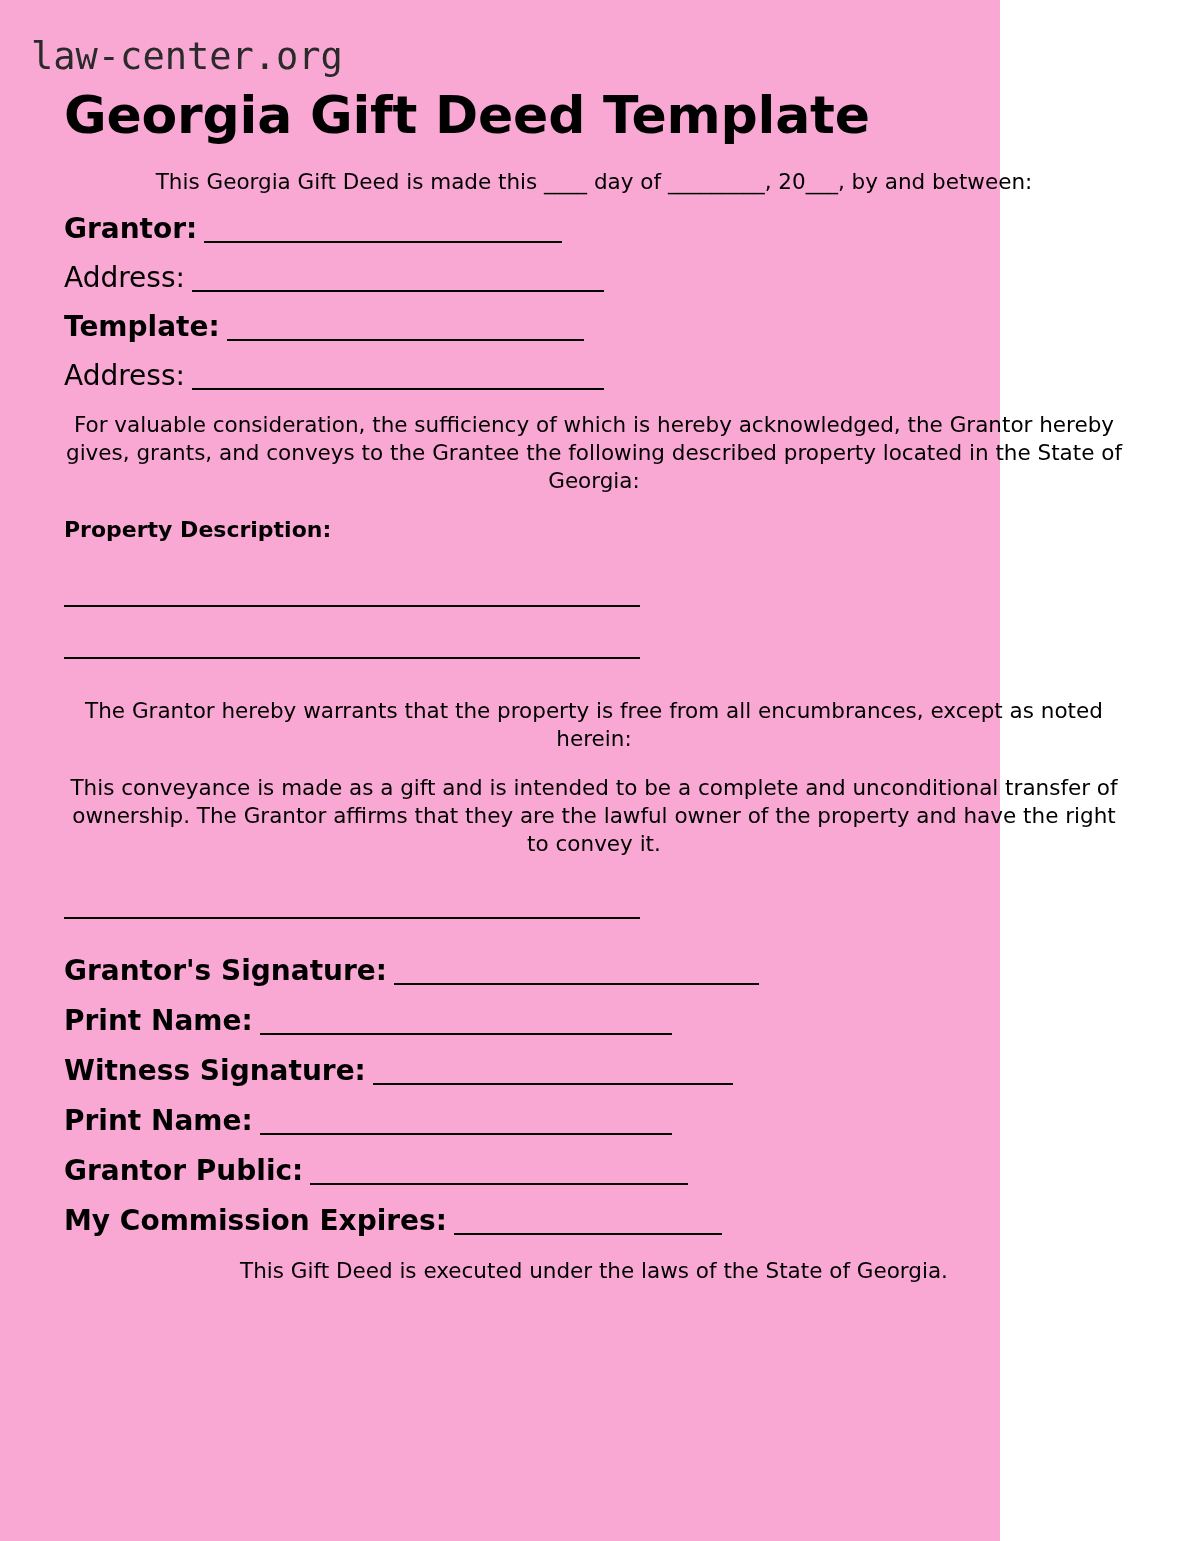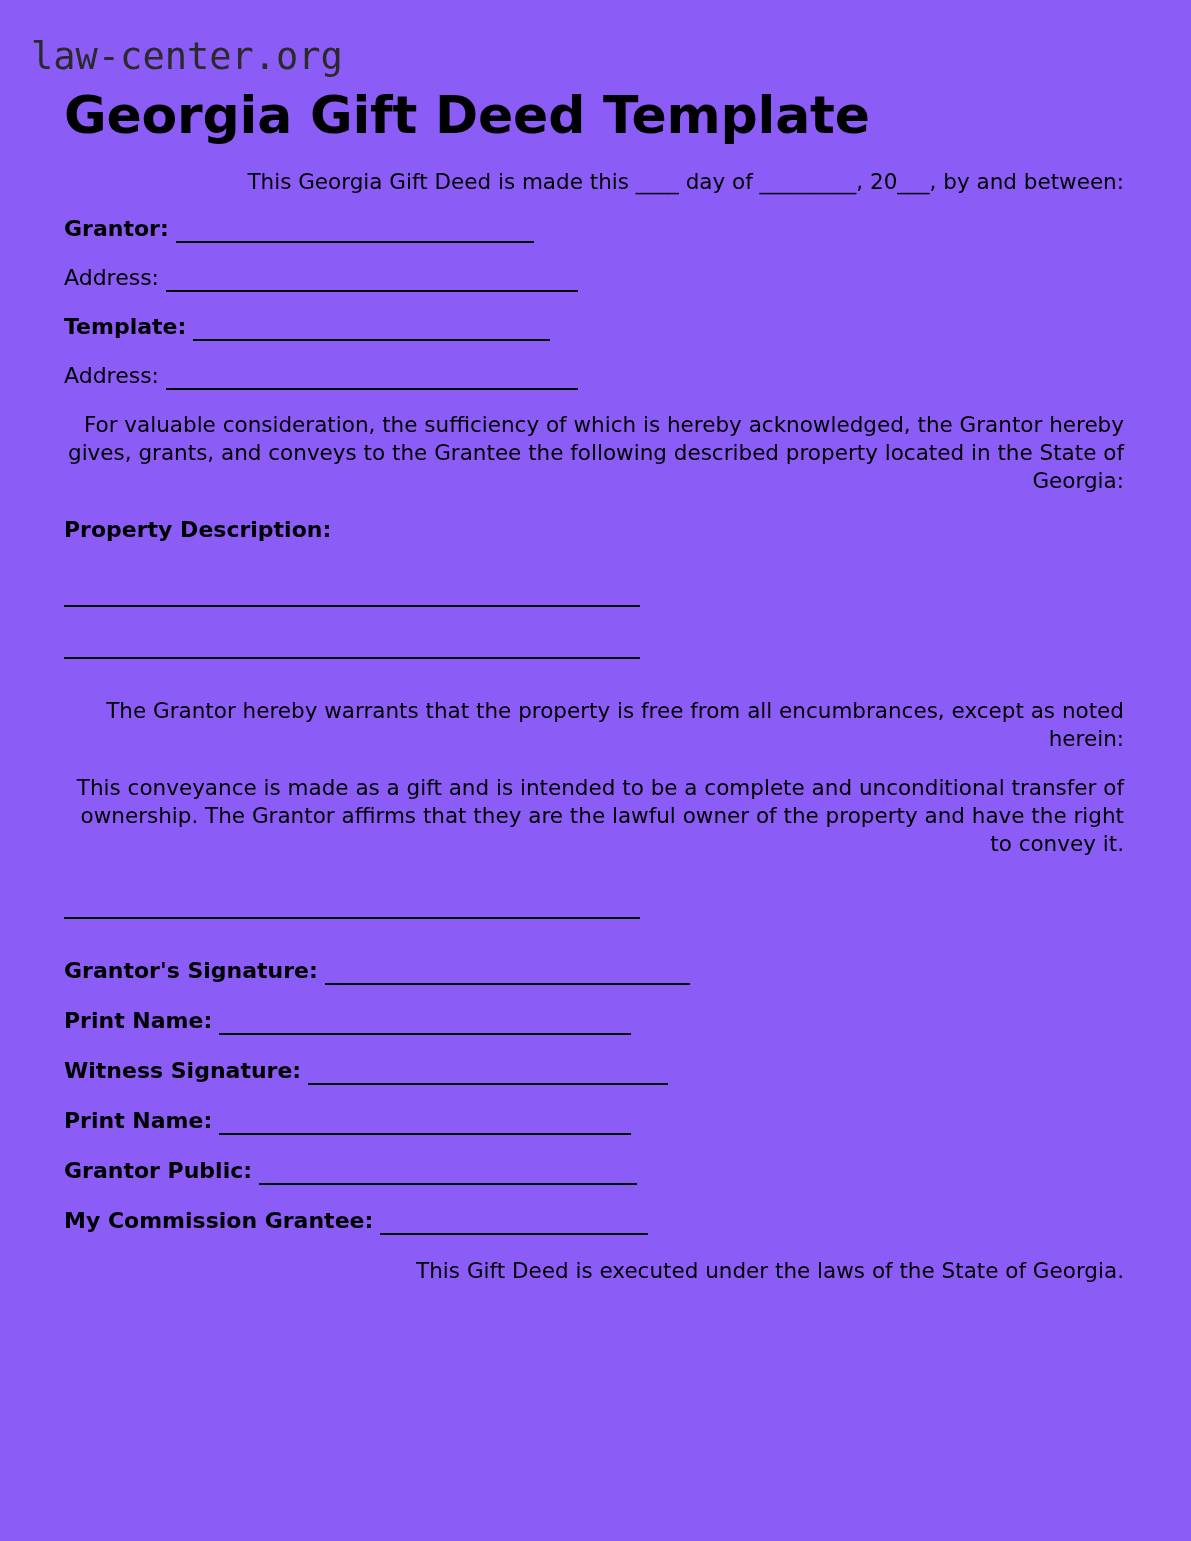--- a/index.html
+++ b/index.html
@@ -10,23 +10,23 @@
   body {
     width: 1191px;
     height: 1541px;
     font-family: "DejaVu Sans", sans-serif;
     color: #000000;
     overflow: hidden;
   }
 
   .page {
     position: relative;
-    width: 1191px;
+    width: 1000px;
     height: 1541px;
-    background: #8b5cf6;
+    background: #f9a8d4;
     box-sizing: border-box;
     padding: 0;
   }
 
   
   .site-name {
     position: absolute;
     left: 31px;
     top: 38px;
     font-family: "DejaVu Sans Mono", "Liberation Mono", monospace;
@@ -57,25 +57,25 @@
     top: 168px;
     width: 1060px;
   }
 
   .para {
     font-size: 21.5px;
     line-height: 28px;
     color: #000000;
     margin: 0 0 21px 0;
     font-weight: 400;
-    text-align: right;
+    text-align: center;
   }
 
   .field-row {
-    font-size: 22px;
+    font-size: 28px;
     line-height: 28px;
     margin: 0 0 21px 0;
     white-space: nowrap;
   }
   .field-label-bold {
     font-weight: 700;
   }
   .field-label-normal {
     font-weight: 400;
   }
@@ -180,21 +180,21 @@
 
       <div class="field-row">
         <span class="field-label-bold">Print Name:</span><span class="fill" style="width:412px"></span>
       </div>
 
       <div class="field-row">
         <span class="field-label-bold">Grantor Public:</span><span class="fill" style="width:378px"></span>
       </div>
 
       <div class="field-row">
-        <span class="field-label-bold">My Commission Grantee:</span><span class="fill" style="width:268px"></span>
+        <span class="field-label-bold">My Commission Expires:</span><span class="fill" style="width:268px"></span>
       </div>
 
     </div>
 
     <p class="para">This Gift Deed is executed under the laws of the State of Georgia.</p>
 
   </div>
 </div>
 
 </body></html>

